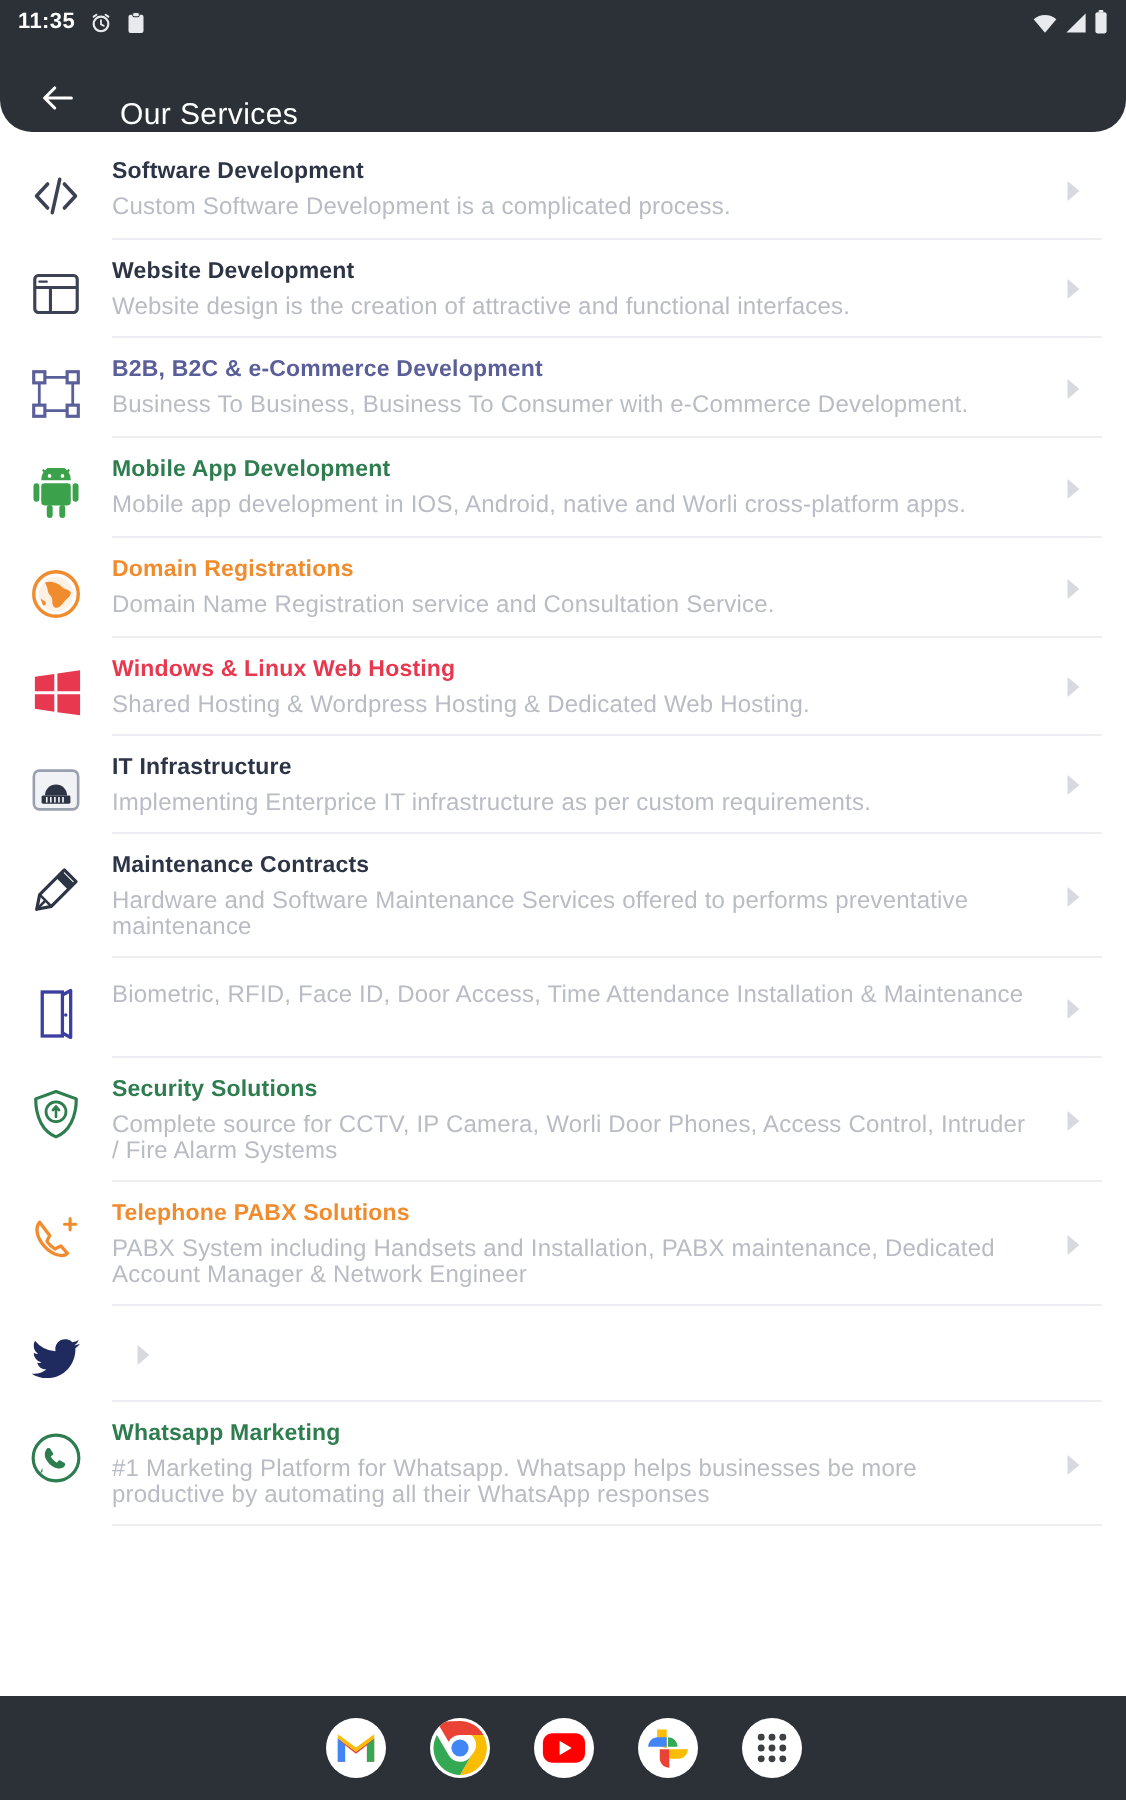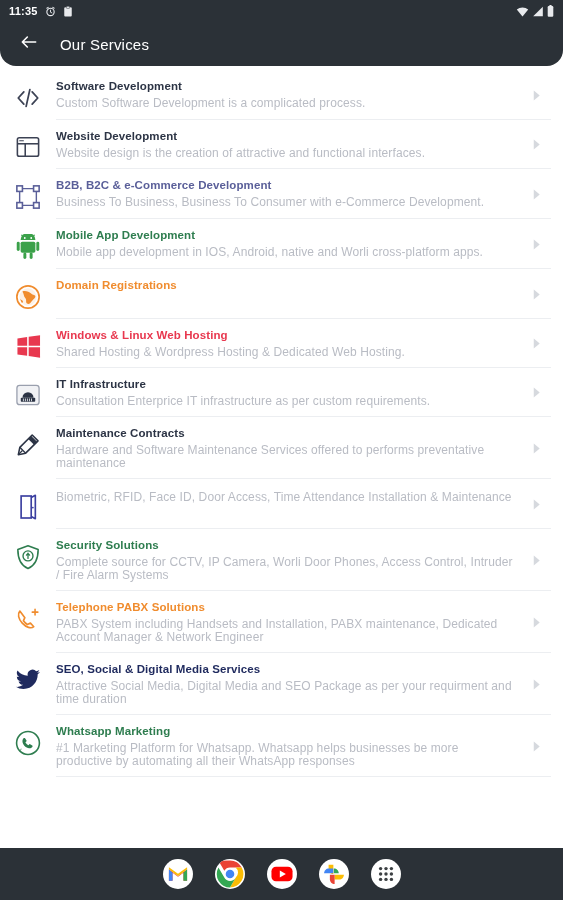--- a/index.html
+++ b/index.html
@@ -19,21 +19,21 @@
   }
   .sb-left { display: flex; align-items: center; gap: 7px; }
   .sb-right { margin-left: auto; display: flex; align-items: center; gap: 3px; }
   .sb-time { font-size: 11px; font-weight: bold; }
   .sb-ico { display: inline-flex; }
 
   
   .appbar {
     height: 44px; background: #2b3137;
     border-bottom-left-radius: 16px; border-bottom-right-radius: 16px;
-    display: flex; align-items: center; padding: 0 0 0 14px;
+    display: flex; align-items: flex-end; padding: 0 0 0 14px;
   }
   .back-btn {
     width: 30px; height: 30px; display: flex; align-items: center; justify-content: center;
     cursor: pointer;
   }
   .appbar-title {
     color: #ffffff; font-size: 15px; margin-left: 16px; letter-spacing: .2px;
   }
 
   
@@ -217,20 +217,21 @@
         <div class="row-icon">
           <svg width="26" height="26" viewBox="0 0 28 28">
             <circle cx="14" cy="14" r="12" fill="none" stroke="#f08c2e" stroke-width="1.8"></circle>
             <circle cx="14" cy="14" r="9.3" fill="#f08c2e" opacity="0.12"></circle>
             <path d="M8 8 C10 11 9 13 11 15 C13 17 11 19 13 21 C15 22.5 17 20 18.5 18 C20 16 22 15.5 22 13 C20 11 19 12 17 10 C15.5 8.5 11 6.5 8 8 Z" fill="#f08c2e"></path>
             <path d="M5.5 16 C6.5 17.5 7.5 17 8.5 18.5 C9 19.5 8 20.5 7 20" fill="#f08c2e"></path>
           </svg>
         </div>
         <div class="row-body">
           <div class="row-title" style="color:#f08c2e">Domain Registrations</div>
+          <div class="row-sub">Domain Name Registration service and Consultation Service.</div>
         </div>
         <div class="row-chev">
           <svg width="11" height="13" viewBox="0 0 12 14">
             <path d="M3 1.5 L9.5 7 L3 12.5 Z" fill="#d6d9de"></path>
           </svg>
         </div>
         <div class="divider"></div>
       </div>
       <div class="row">
         <div class="row-icon">
@@ -256,21 +257,21 @@
         <div class="row-icon">
           <svg width="26" height="24" viewBox="0 0 28 26">
             <rect x="2" y="2.5" width="24" height="21" rx="3" fill="#f1f2f5" stroke="#9aa0ae" stroke-width="1.4"></rect>
             <path d="M8 16 a6 6 0 0 1 12 0z" fill="#2c3445"></path>
             <rect x="6.2" y="16" width="15.6" height="4.4" rx="0.8" fill="#2c3445"></rect>
             <path d="M9 16.8 v3 M11.2 16.8 v3 M13.4 16.8 v3 M15.6 16.8 v3 M17.8 16.8 v3" stroke="#f1f2f5" stroke-width="0.9"></path>
           </svg>
         </div>
         <div class="row-body">
           <div class="row-title" style="color:#2c3445">IT Infrastructure</div>
-          <div class="row-sub">Consultation Enterprice IT infrastructure as per custom requirements.</div>
+          <div class="row-sub">Implementing Enterprice IT infrastructure as per custom requirements.</div>
         </div>
         <div class="row-chev">
           <svg width="11" height="13" viewBox="0 0 12 14">
             <path d="M3 1.5 L9.5 7 L3 12.5 Z" fill="#d6d9de"></path>
           </svg>
         </div>
         <div class="divider"></div>
       </div>
       <div class="row">
         <div class="row-icon">
@@ -345,24 +346,20 @@
             <path d="M3 1.5 L9.5 7 L3 12.5 Z" fill="#d6d9de"></path>
           </svg>
         </div>
         <div class="divider"></div>
       </div>
       <div class="row">
         <div class="row-icon">
           <svg width="26" height="24" viewBox="0 0 28 26">
             <path d="M27 4.2 a10 10 0 0 1 -3.1 .9 a5.4 5.4 0 0 0 2.4 -3 a10.8 10.8 0 0 1 -3.4 1.3 a5.4 5.4 0 0 0 -9.2 4.9 A15.3 15.3 0 0 1 2.6 2.6 a5.4 5.4 0 0 0 1.7 7.2 a5.3 5.3 0 0 1 -2.4 -.7 a5.4 5.4 0 0 0 4.3 5.3 a5.5 5.5 0 0 1 -2.4 .1 a5.4 5.4 0 0 0 5 3.7 a10.8 10.8 0 0 1 -8 2.2 a15.3 15.3 0 0 0 8.3 2.4 c9.9 0 15.4 -8.3 15.4 -15.4 v-.7 A10.9 10.9 0 0 0 27 4.2 z" fill="#1f2a5e"></path>
           </svg>
-        </div>
-        <div class="row-body">
-          <div class="row-title" style="color:#1f2a5e">SEO, Social &amp; Digital Media Services</div>
-          <div class="row-sub">Attractive Social Media, Digital Media and SEO Package as per your requirment and time duration</div>
         </div>
         <div class="row-chev">
           <svg width="11" height="13" viewBox="0 0 12 14">
             <path d="M3 1.5 L9.5 7 L3 12.5 Z" fill="#d6d9de"></path>
           </svg>
         </div>
         <div class="divider"></div>
       </div>
       <div class="row">
         <div class="row-icon">

